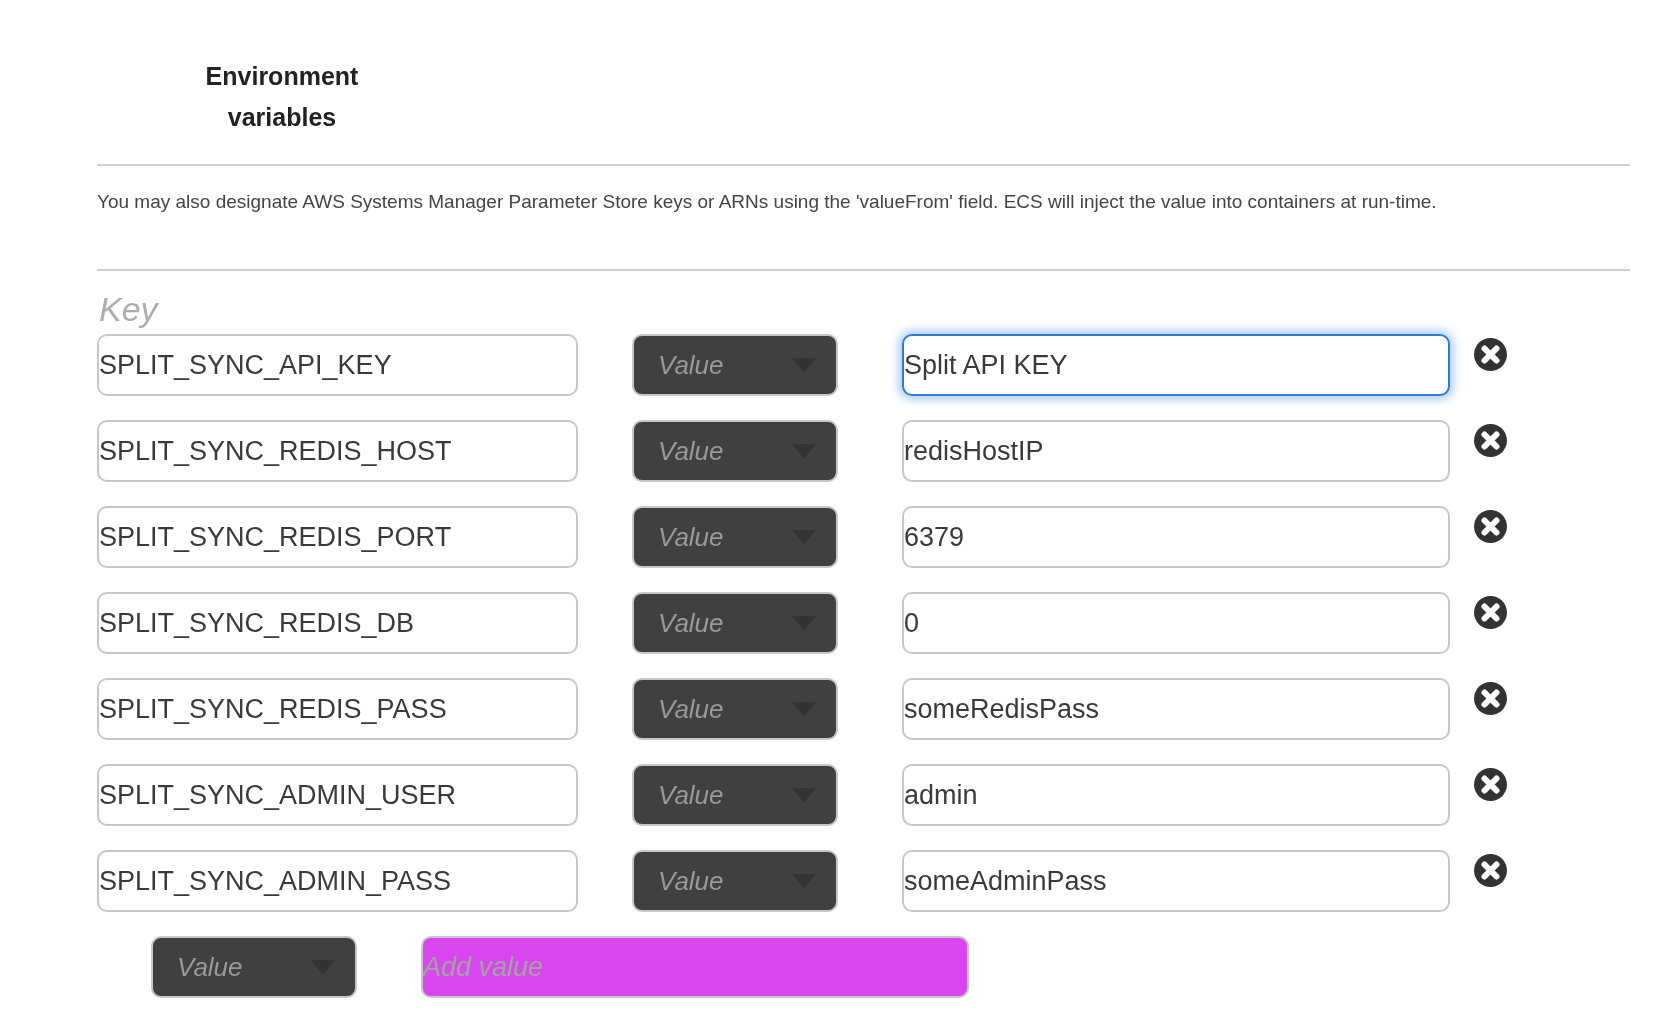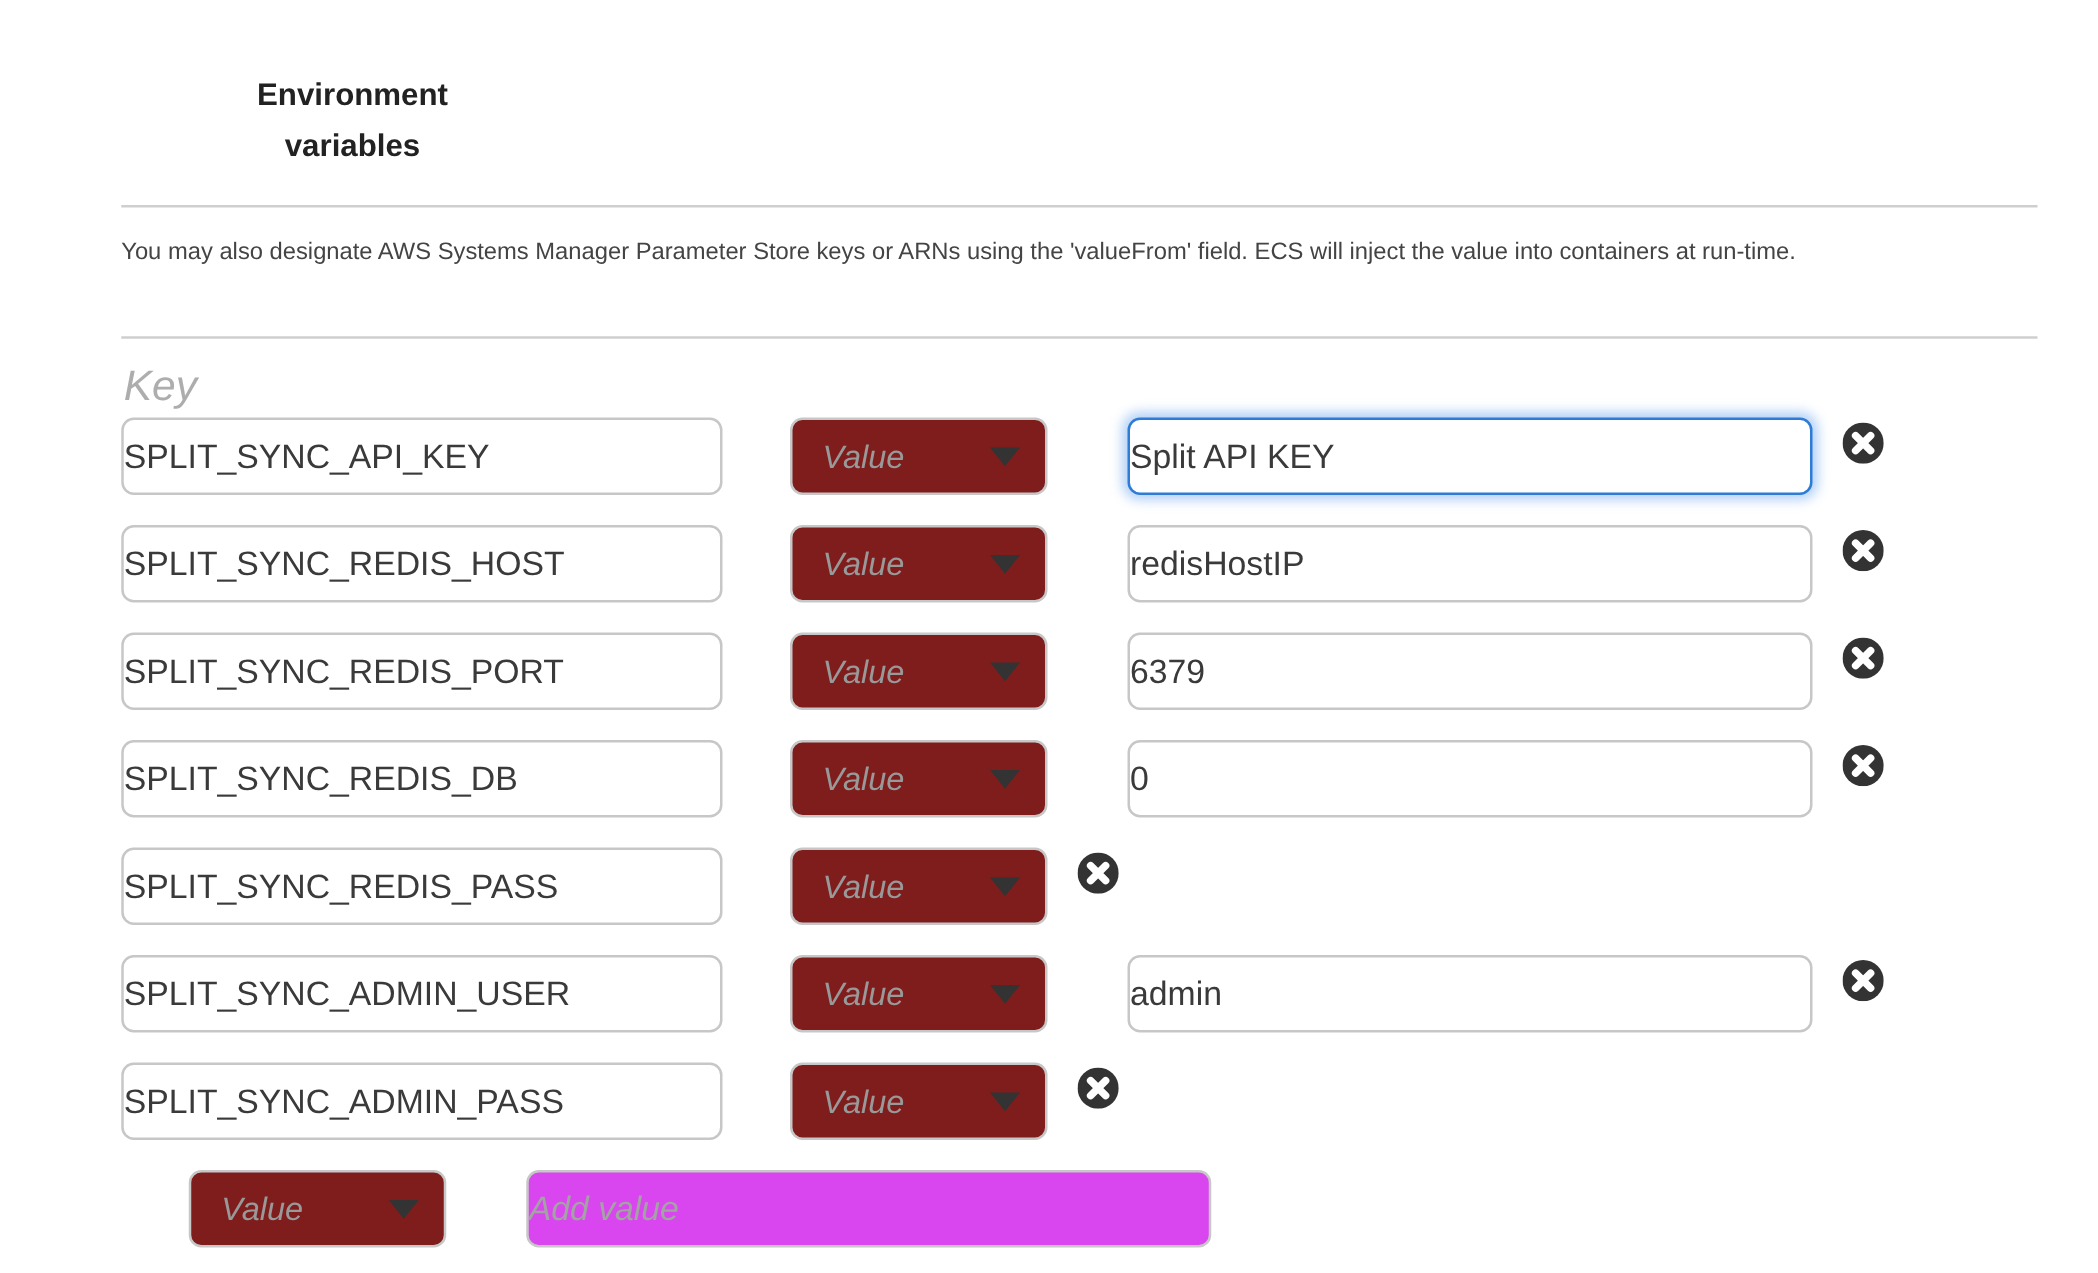--- a/index.html
+++ b/index.html
@@ -27,21 +27,21 @@
            font-family:"Liberation Sans","DejaVu Sans",sans-serif;
            font-size:27px; color:#3a3a3a; padding:0 0; background:#fff; outline:none; }
   .field::placeholder { color:#a3a3a3; font-style:italic; opacity:1; }
   .key-field   { width:481px; }
   .value-field { width:548px; margin-left:64px; }
   .value-field.focused { border-color:#2e7cd6;
                          box-shadow:0 0 9px 4px rgba(66,139,236,0.40); }
   .value-field.disabled { background:#d946ef; }
 
   .dropdown { margin-left:54px; width:206px; height:62px; border:2px solid #c7c7c7;
-              border-radius:10px; background:#7f1d1d; display:flex; align-items:center;
+              border-radius:10px; background:#404040; display:flex; align-items:center;
               padding:0 20px 0 24px; cursor:pointer; }
   .dd-label { flex:1; font-size:26px; font-style:italic; color:#999; }
   .caret { width:0; height:0; border-left:12px solid transparent;
            border-right:12px solid transparent; border-top:15px solid #333; }
 
   .remove { margin-left:24px; margin-top:4px; width:33px; height:33px; border:none;
             padding:0; background:transparent; cursor:pointer; line-height:0; }
   .remove svg { display:block; }
 </style>
 </head>
@@ -120,20 +120,21 @@
           </svg>
       </button>
     </div>
 
     <div class="row">
       <input class="field key-field" value="SPLIT_SYNC_REDIS_PASS" style="">
       <div class="dropdown">
         <span class="dd-label">Value</span>
         <span class="caret"></span>
       </div>
+      <input class="field value-field" value="someRedisPass" style="">
       <button class="remove">
         <svg width="33" height="33" viewBox="0 0 33 33">
             <circle cx="16.5" cy="16.5" r="16.5" fill="#333"></circle>
             <path d="M10.5 10.5 L22.5 22.5 M22.5 10.5 L10.5 22.5" stroke="#fff" stroke-width="6" stroke-linecap="round"></path>
           </svg>
       </button>
     </div>
 
     <div class="row">
       <input class="field key-field" value="SPLIT_SYNC_ADMIN_USER" style="">
@@ -149,20 +150,21 @@
           </svg>
       </button>
     </div>
 
     <div class="row">
       <input class="field key-field" value="SPLIT_SYNC_ADMIN_PASS" style="">
       <div class="dropdown">
         <span class="dd-label">Value</span>
         <span class="caret"></span>
       </div>
+      <input class="field value-field" value="someAdminPass" style="">
       <button class="remove">
         <svg width="33" height="33" viewBox="0 0 33 33">
             <circle cx="16.5" cy="16.5" r="16.5" fill="#333"></circle>
             <path d="M10.5 10.5 L22.5 22.5 M22.5 10.5 L10.5 22.5" stroke="#fff" stroke-width="6" stroke-linecap="round"></path>
           </svg>
       </button>
     </div>
 
     <div class="row">
       <div class="dropdown">

